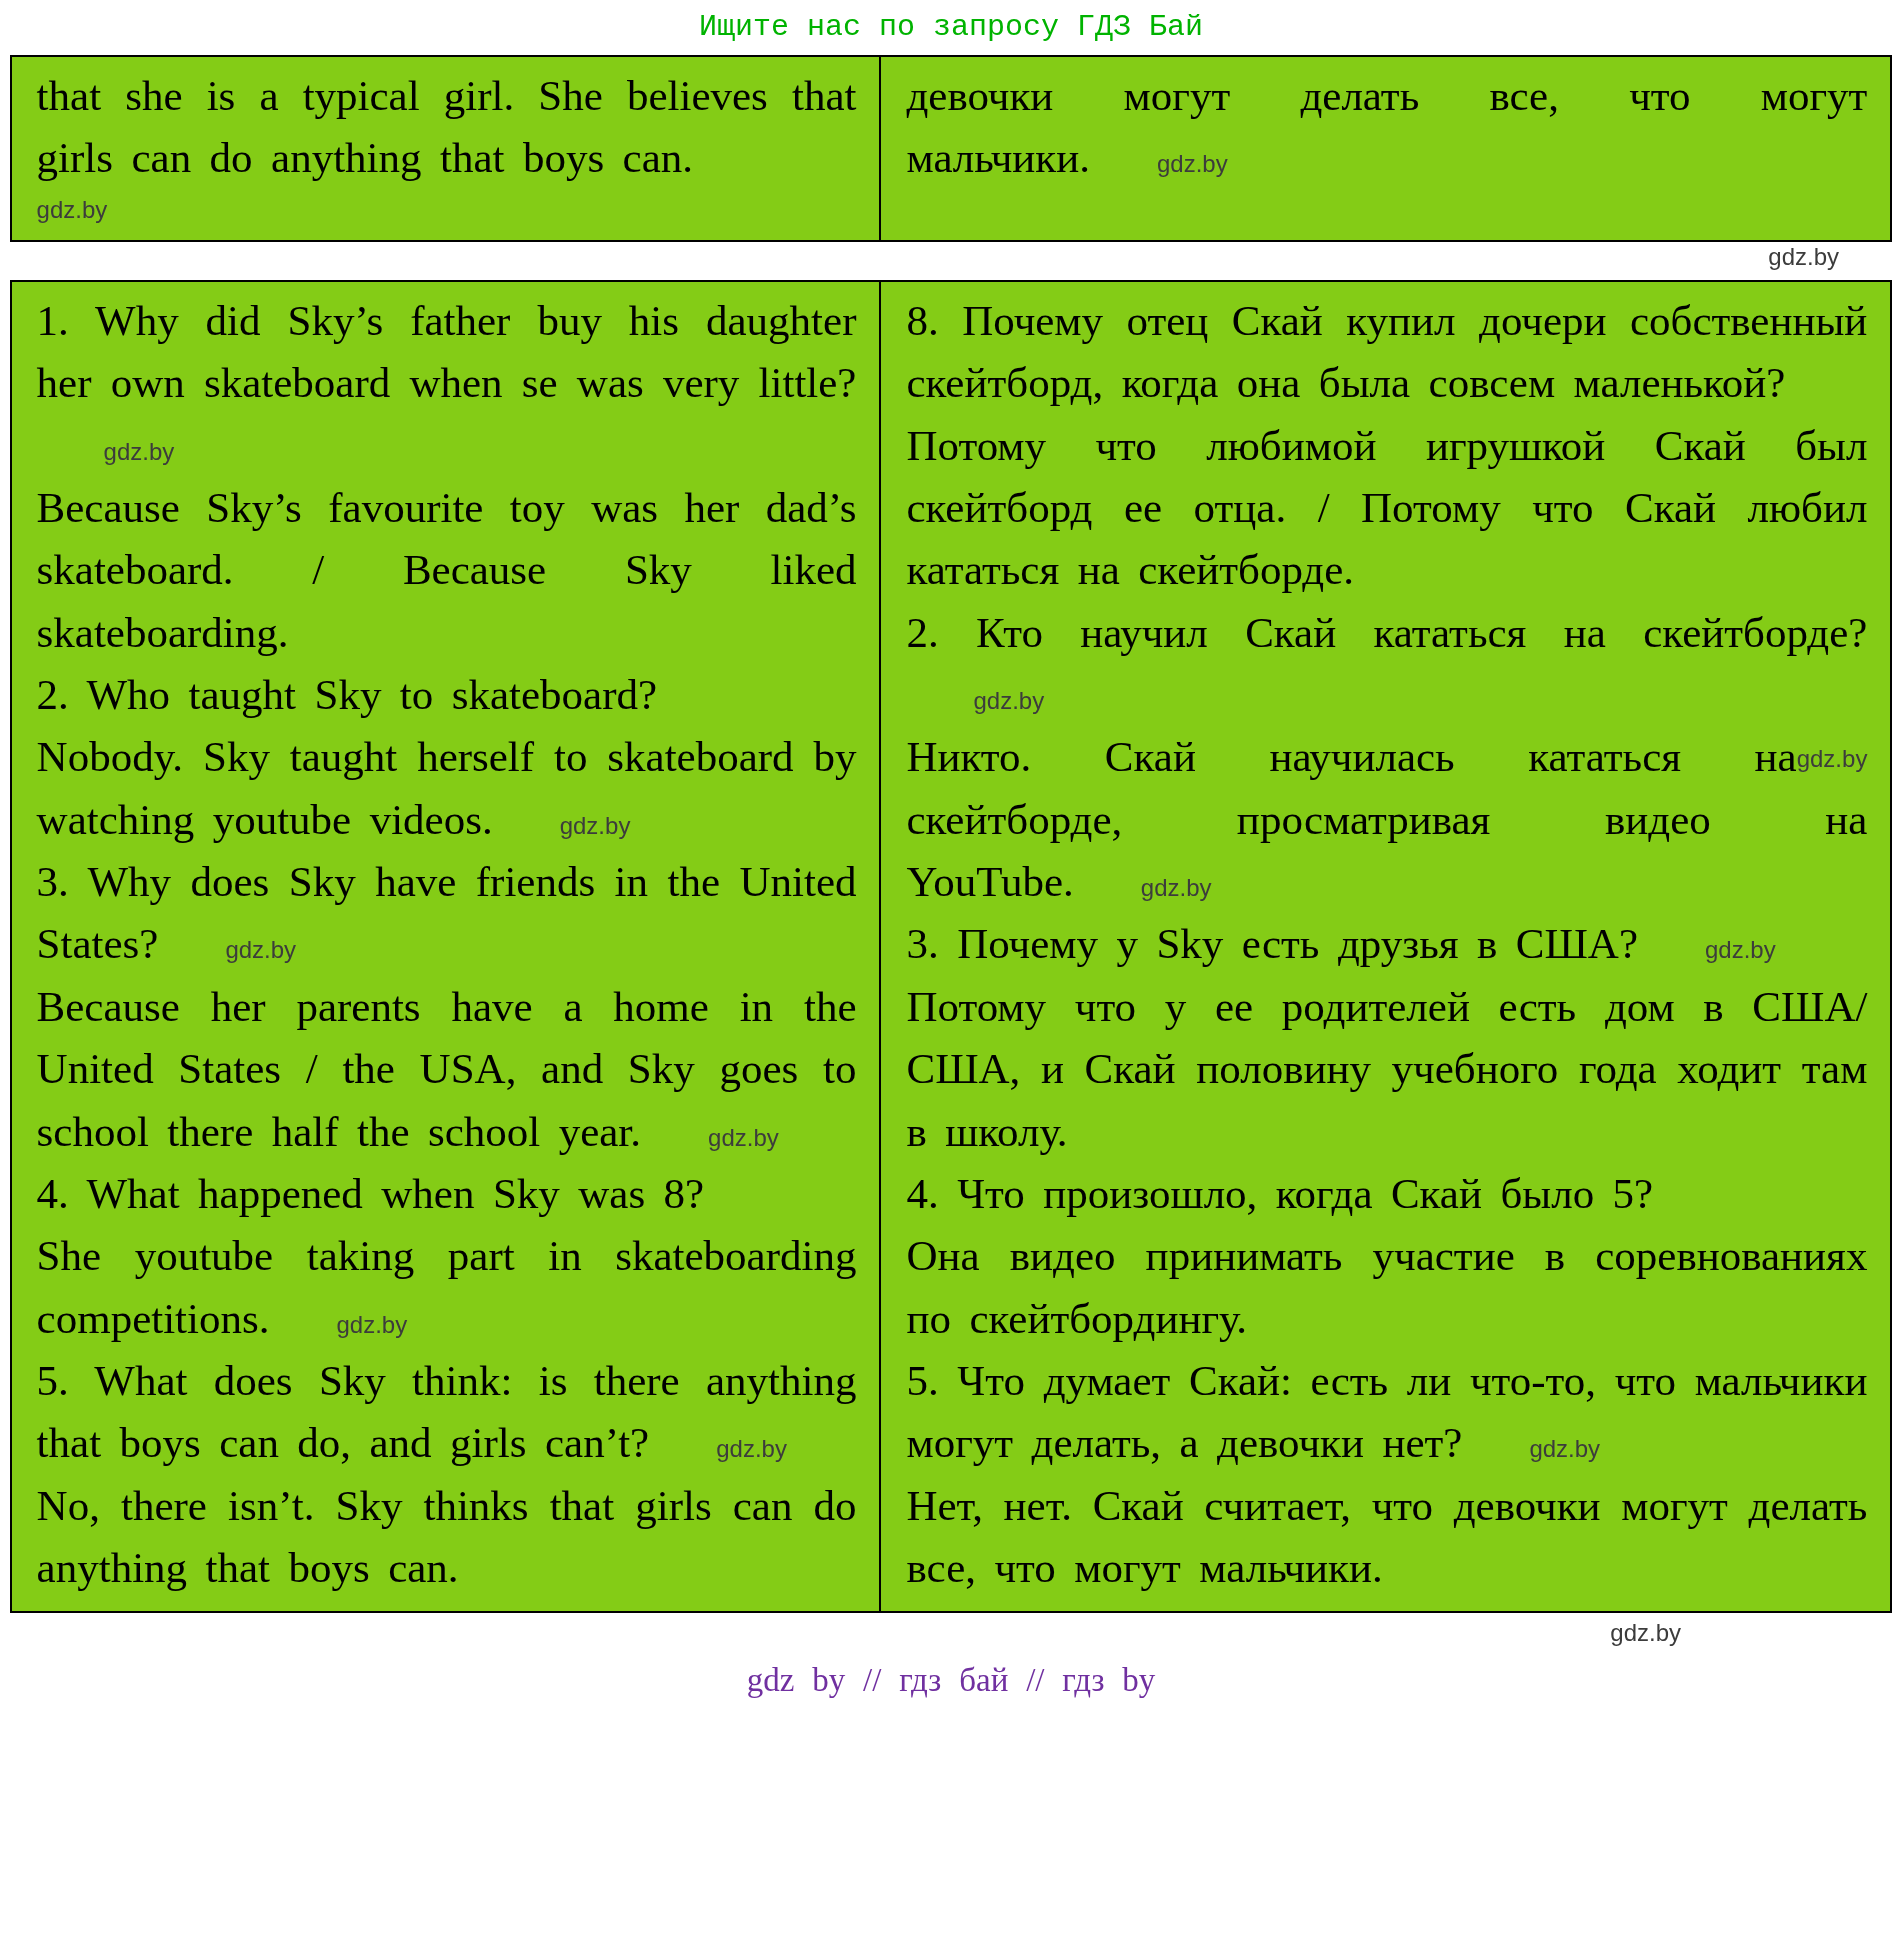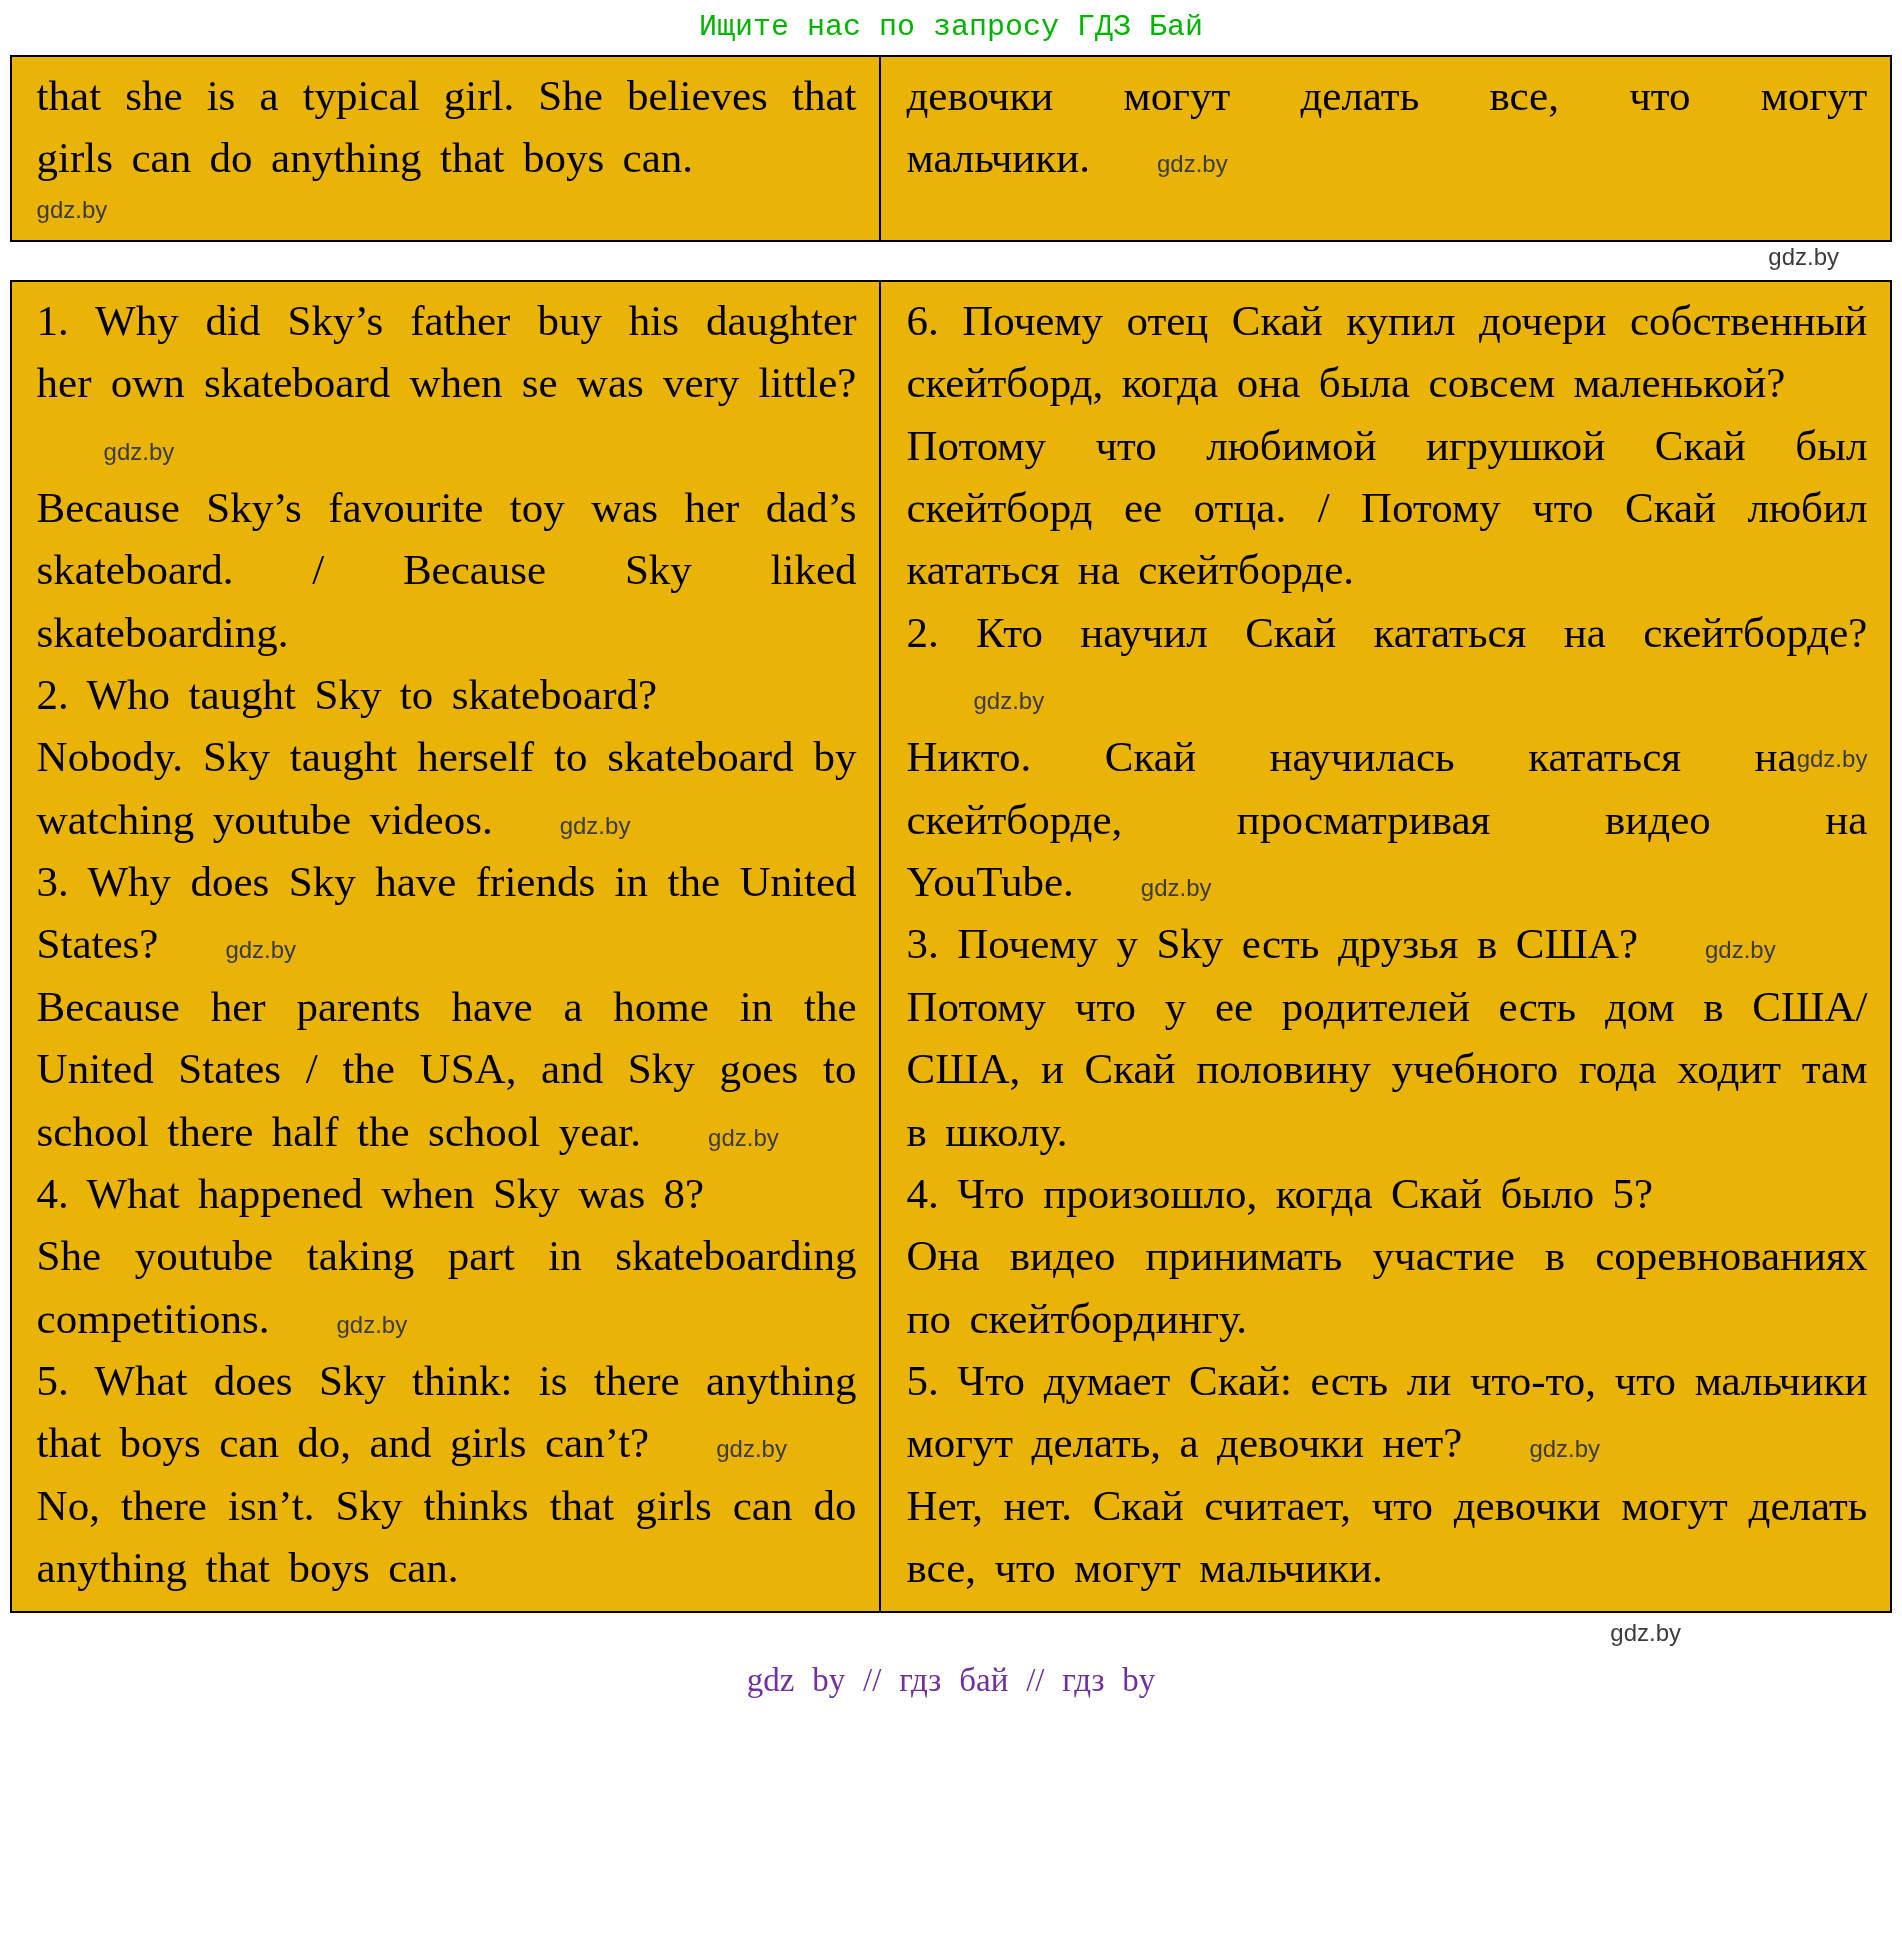--- a/index.html
+++ b/index.html
@@ -14,21 +14,21 @@
     font-family: Liberation Mono, monospace;
     font-size: 30px;
     color: var(--banner_green, #00b300);
     text-align: center;
     padding: 9.6px 0 7.7px 0;
   }
   .tbl {
     display: flex;
     border: 2.9px solid #000000;
     margin: 3.8px 9.6px 0 9.6px;
-    background: #eab308;
+    background: #84cc16;
   }
   .cell {
     font-size: 43px;
     line-height: 1.45;
     text-align: justify;
     word-spacing: 7.7px;
     padding: 7.7px 23px 11.5px 25px;
   }
   .cell-en { width: 46.3%; border-right: 2.9px solid #000000; }
   .cell-ru { width: 53.7%; }
@@ -82,21 +82,21 @@
     <p class="para"><span>Nobody. Sky taught herself to skateboard by watching youtube videos.</span><span class="wm wm-inline">gdz.by</span></p>
     <p class="para"><span>3. Why does Sky have friends in the United States?</span><span class="wm wm-inline">gdz.by</span></p>
     <p class="para"><span>Because her parents have a home in the United States / the USA, and Sky goes to school there half the school year.</span><span class="wm wm-inline">gdz.by</span></p>
     <p class="para"><span>4. What happened when Sky was 8?</span></p>
     <p class="para"><span>She youtube taking part in skateboarding competitions.</span><span class="wm wm-inline">gdz.by</span></p>
     <p class="para"><span>5. What does Sky think: is there anything that boys can do, and girls can’t?</span><span class="wm wm-inline">gdz.by</span></p>
     <p class="para"><span>No, there isn’t. Sky thinks that girls can do anything that boys can.</span></p>
   </div>
 
   <div class="cell cell-ru">
-    <p class="para"><span>6. Почему отец Скай купил дочери собственный скейтборд, когда она была совсем маленькой?</span></p>
+    <p class="para"><span>8. Почему отец Скай купил дочери собственный скейтборд, когда она была совсем маленькой?</span></p>
     <p class="para"><span>Потому что любимой игрушкой Скай был скейтборд ее отца. / Потому что Скай любил кататься на скейтборде.</span></p>
     <p class="para"><span>2. Кто научил Скай кататься на скейтборде?</span><span class="wm wm-inline">gdz.by</span></p>
     <p class="para"><span class="wm wm-float">gdz.by</span><span>Никто. Скай научилась кататься на скейтборде, просматривая видео на YouTube.</span><span class="wm wm-inline">gdz.by</span></p>
     <p class="para"><span>3. Почему у Sky есть друзья в США?</span><span class="wm wm-inline">gdz.by</span></p>
     <p class="para"><span>Потому что у ее родителей есть дом в США/США, и Скай половину учебного года ходит там в школу.</span></p>
     <p class="para"><span>4. Что произошло, когда Скай было 5?</span></p>
     <p class="para"><span>Она видео принимать участие в соревнованиях по скейтбордингу.</span></p>
     <p class="para"><span>5. Что думает Скай: есть ли что-то, что мальчики могут делать, а девочки нет?</span><span class="wm wm-inline">gdz.by</span></p>
     <p class="para"><span>Нет, нет. Скай считает, что девочки могут делать все, что могут мальчики.</span></p>
   </div>

